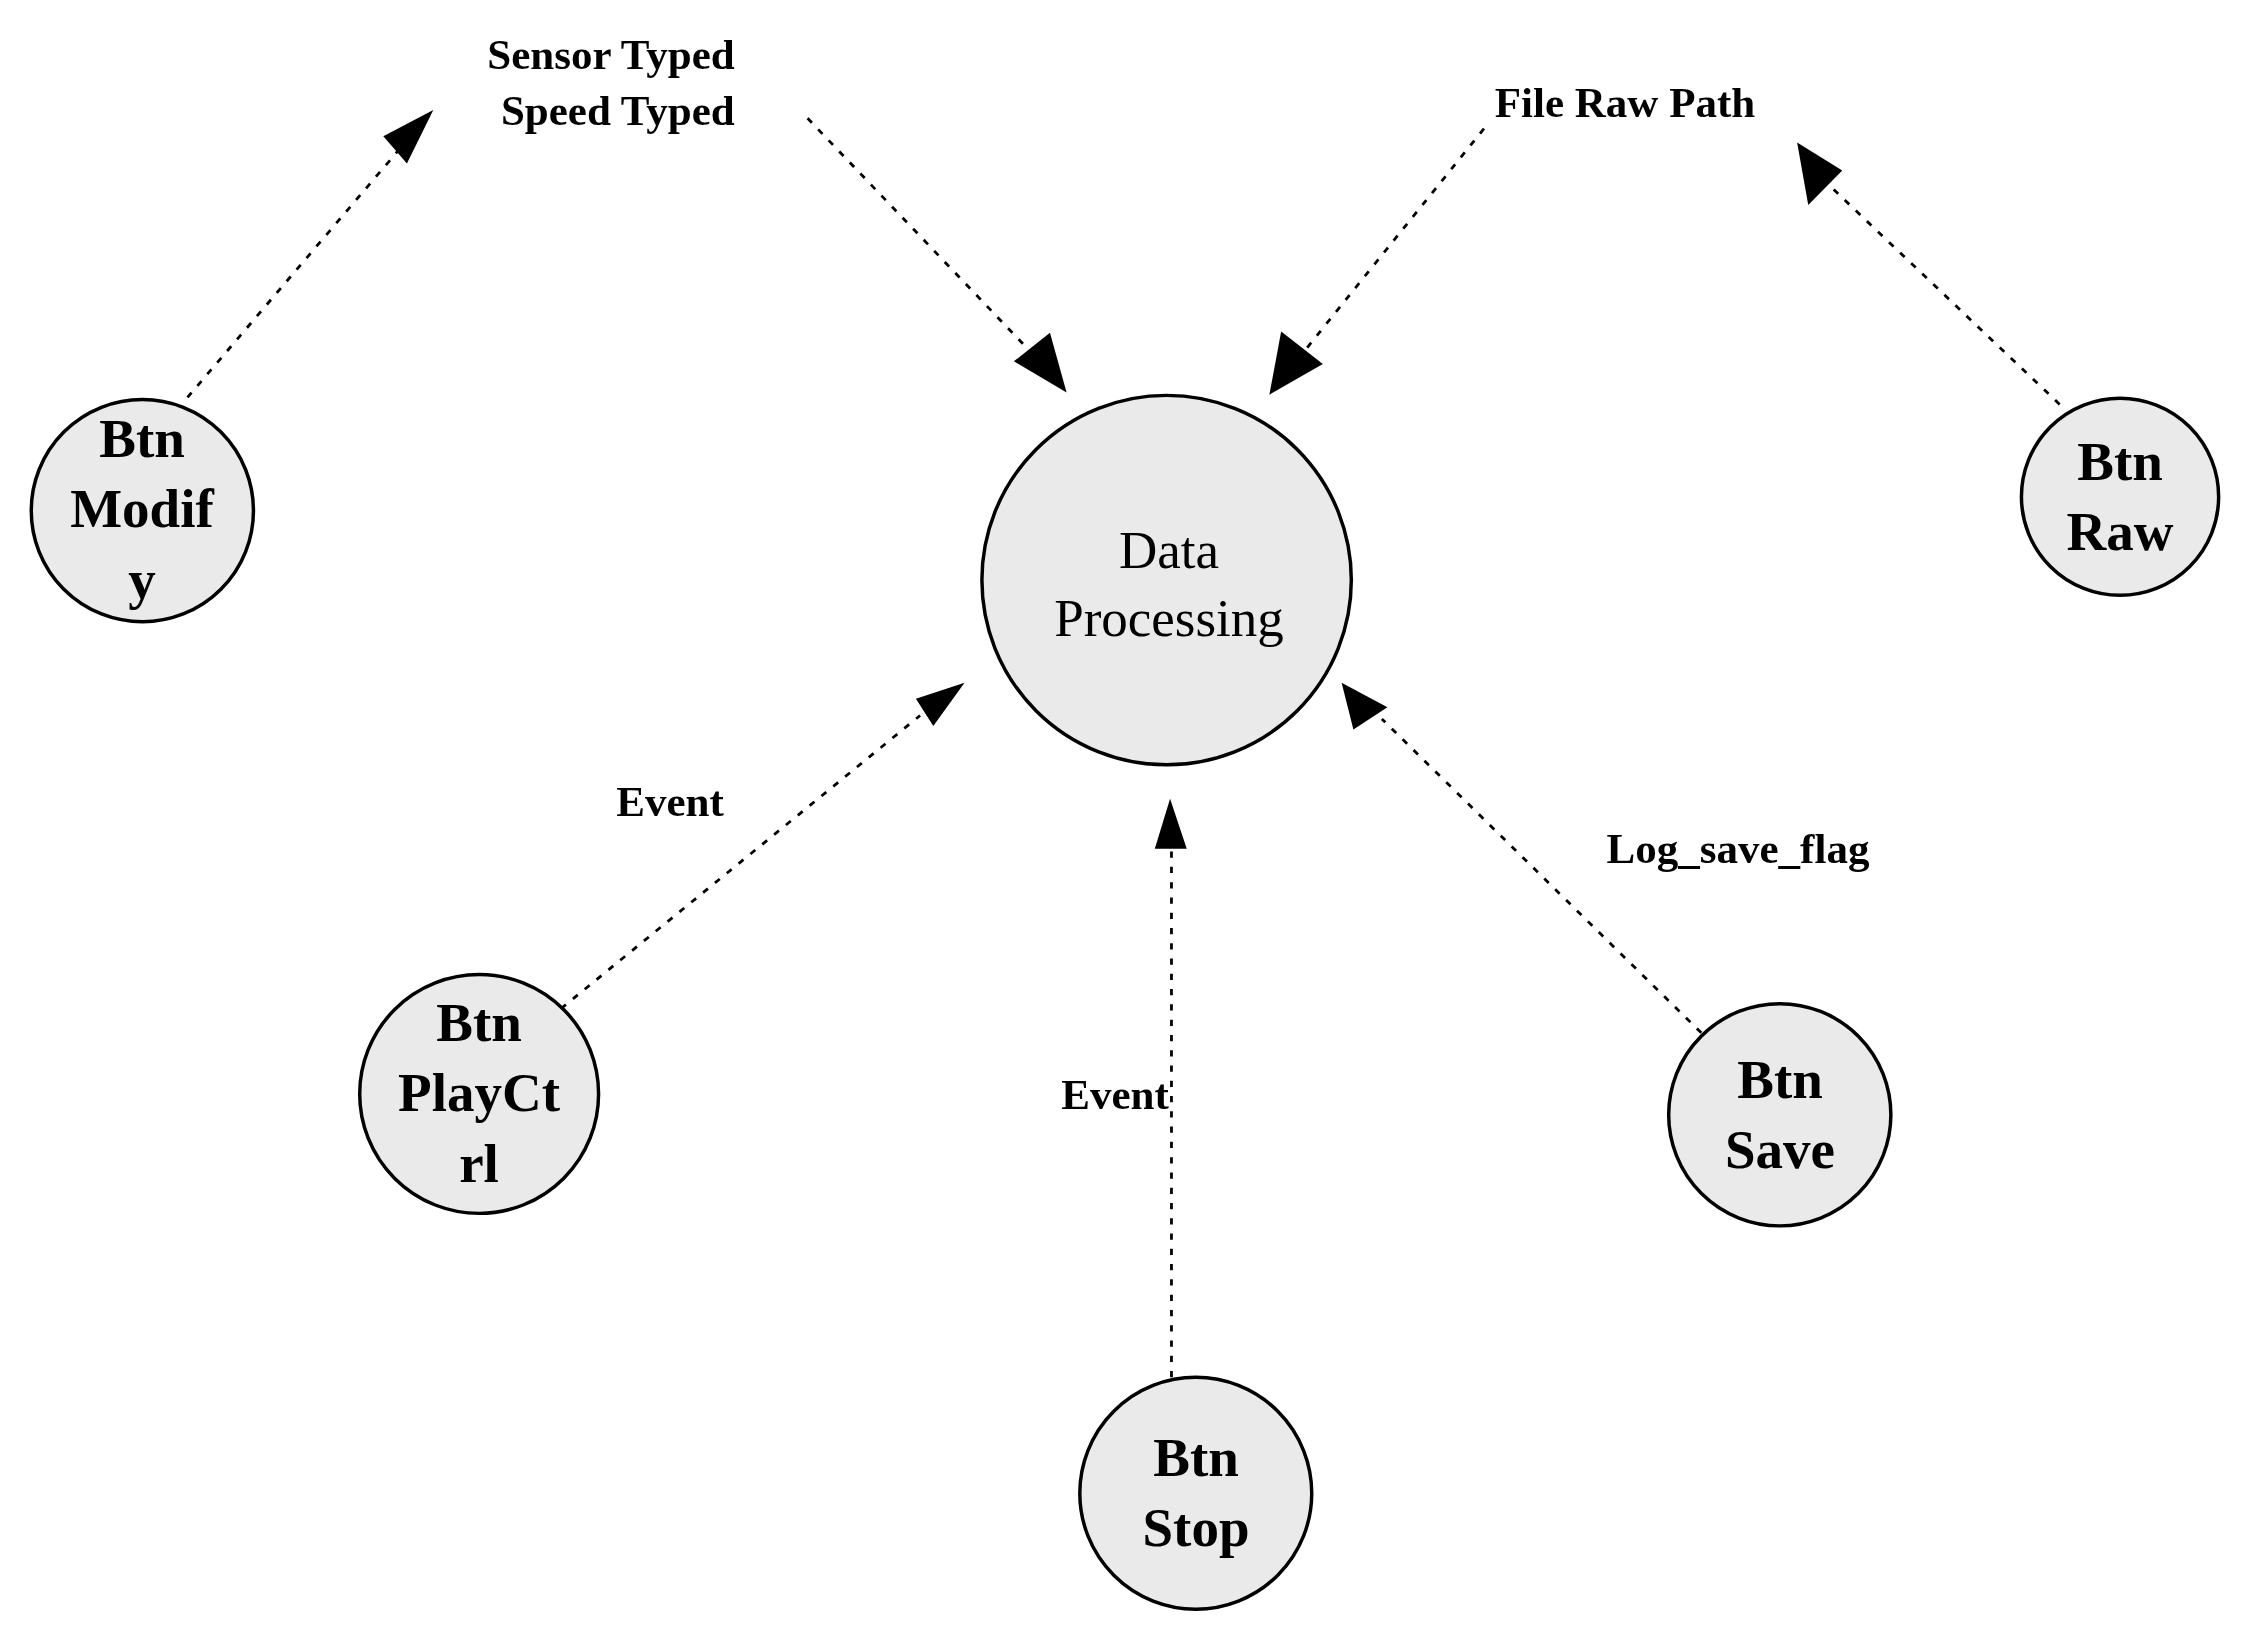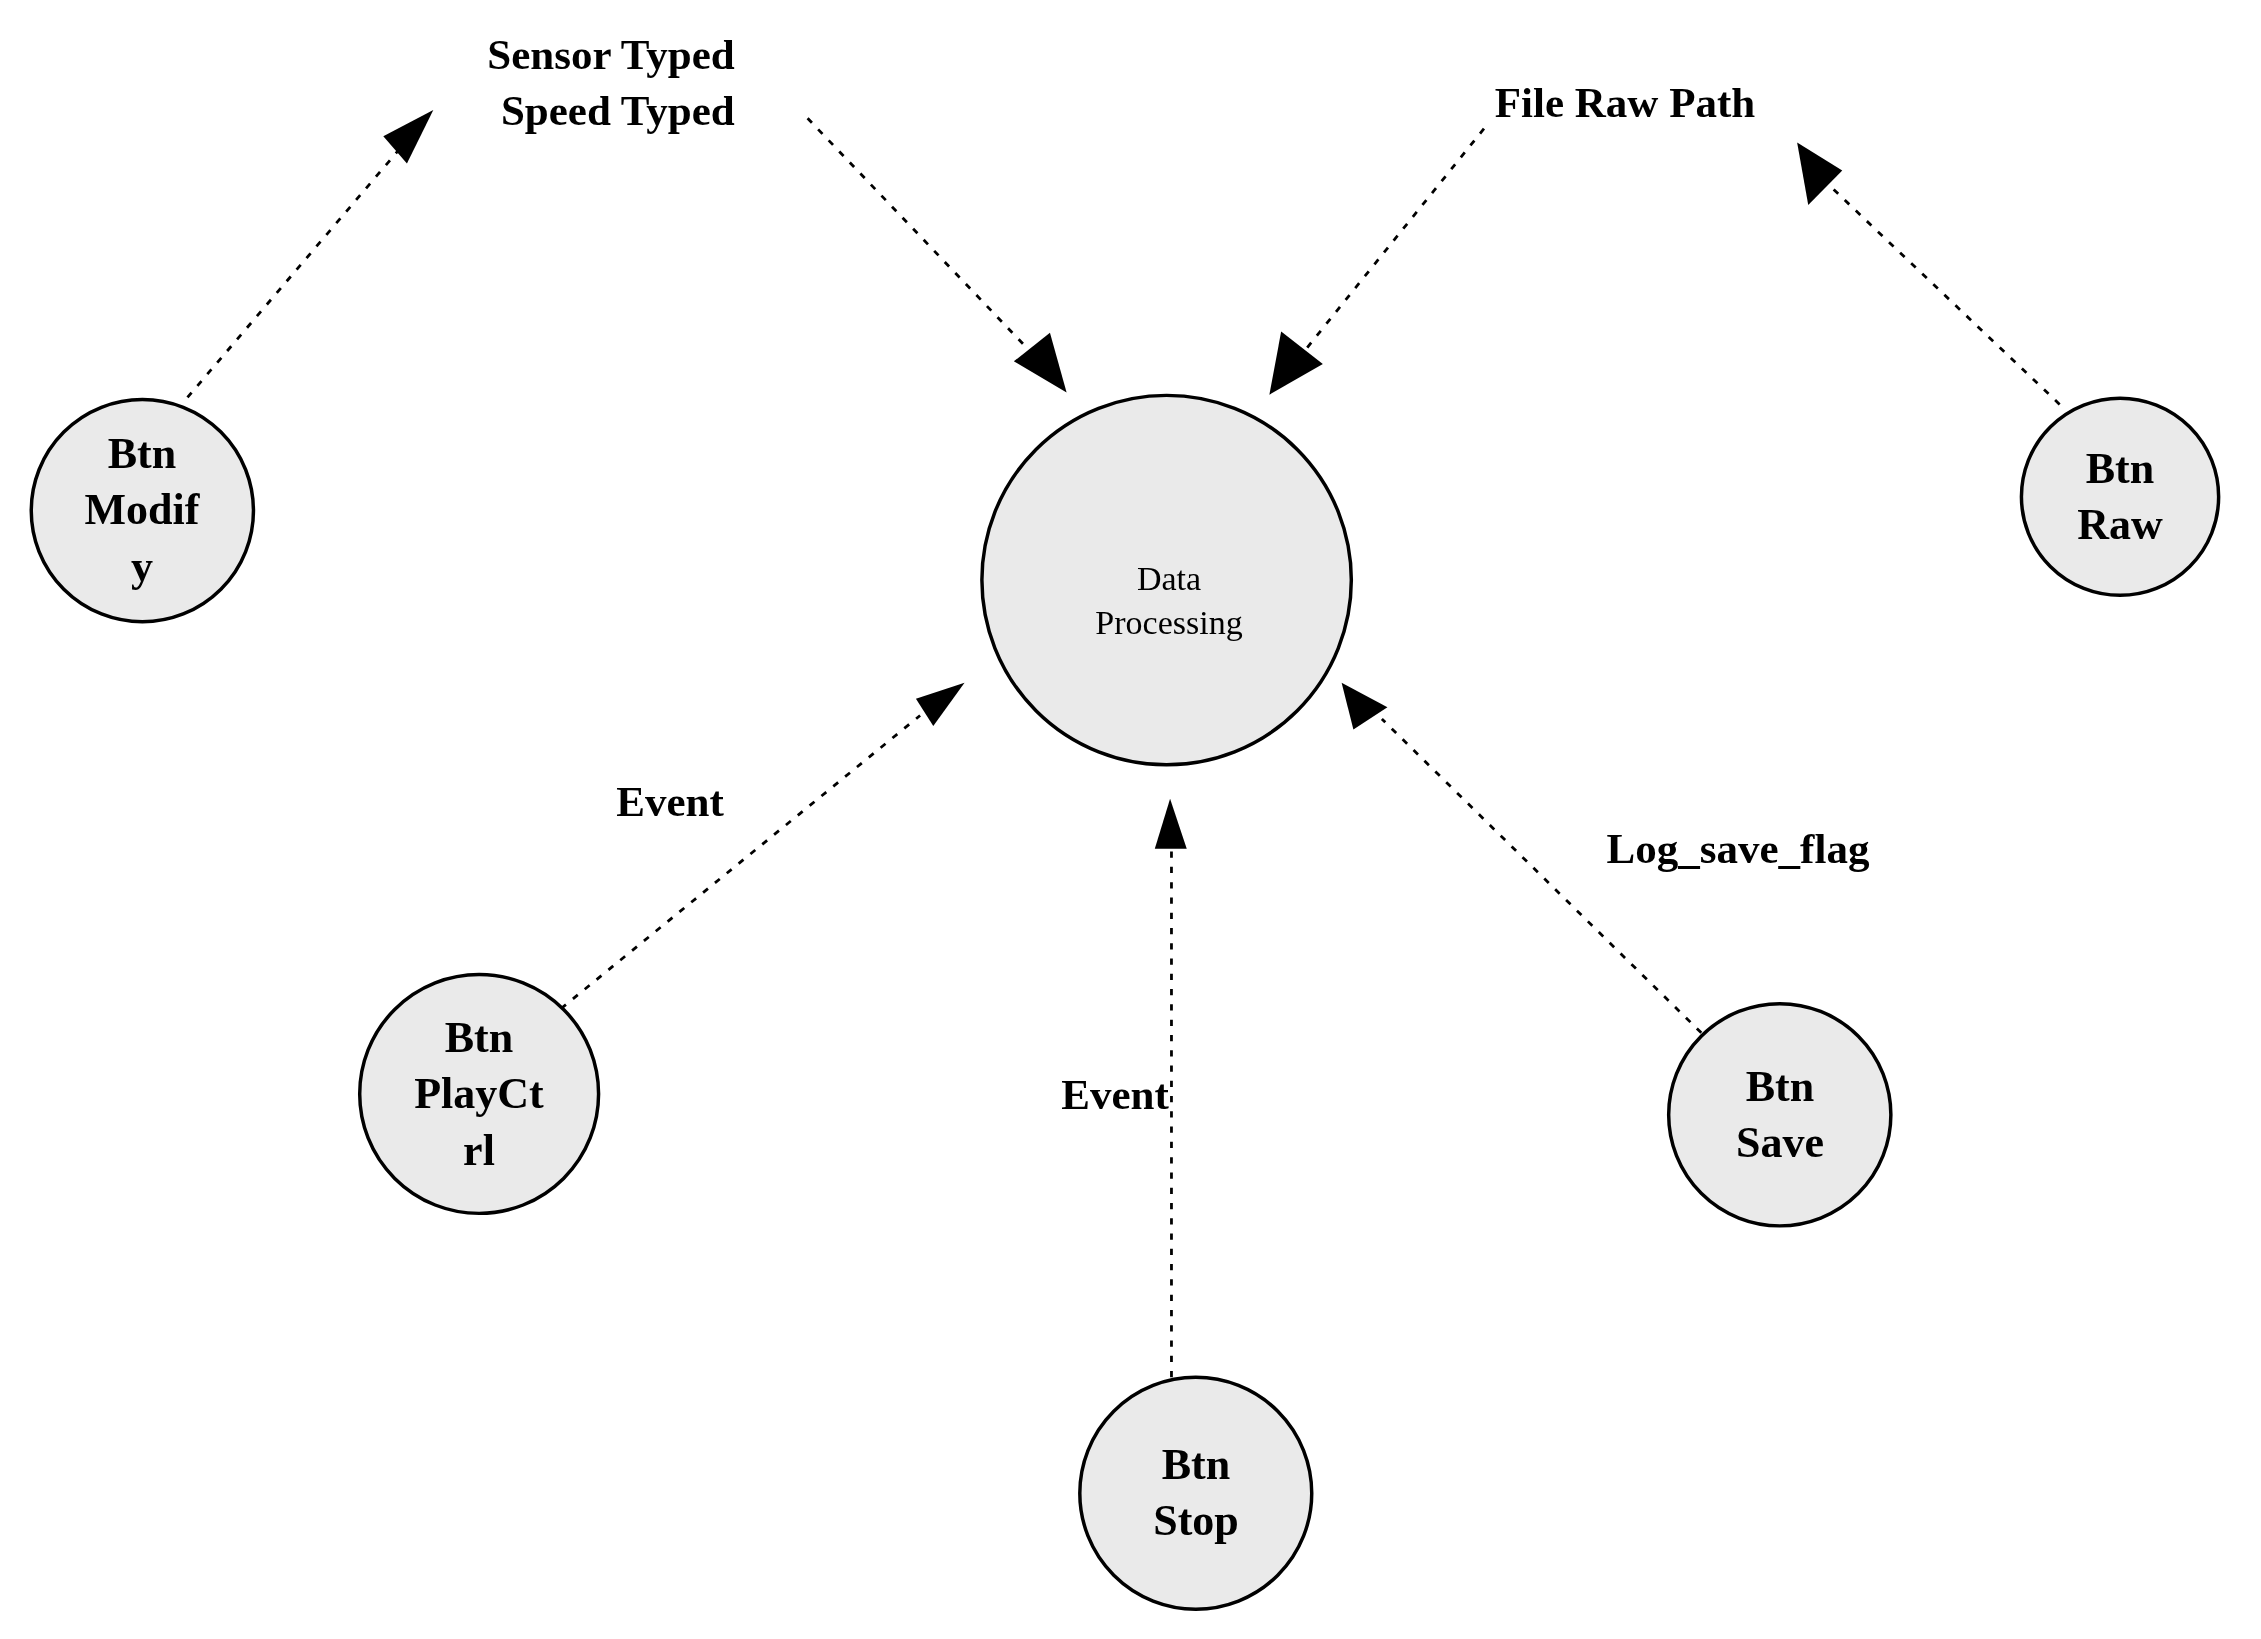--- a/index.html
+++ b/index.html
@@ -37,30 +37,29 @@
   .arrow-head {
     fill: #000000;
     stroke: none;
   }
   .node-label {
     position: absolute;
     transform: translate(-50%, -50%);
     text-align: center;
     font-family: "Liberation Serif", "DejaVu Serif", serif;
     font-weight: bold;
-    font-size: 44px;
+    font-size: 55px;
     line-height: 1.28;
     color: #000000;
     white-space: pre-line;
     pointer-events: none;
   }
   .node-label.plain {
     font-weight: normal;
-    font-size: 34px;
-    margin-top: 16px;
+    font-size: 53px;
   }
   .edge-label {
     position: absolute;
     transform: translate(-50%, -50%);
     text-align: right;
     font-family: "Liberation Serif", "DejaVu Serif", serif;
     font-weight: bold;
     font-size: 43px;
     line-height: 1.30;
     color: #000000;

